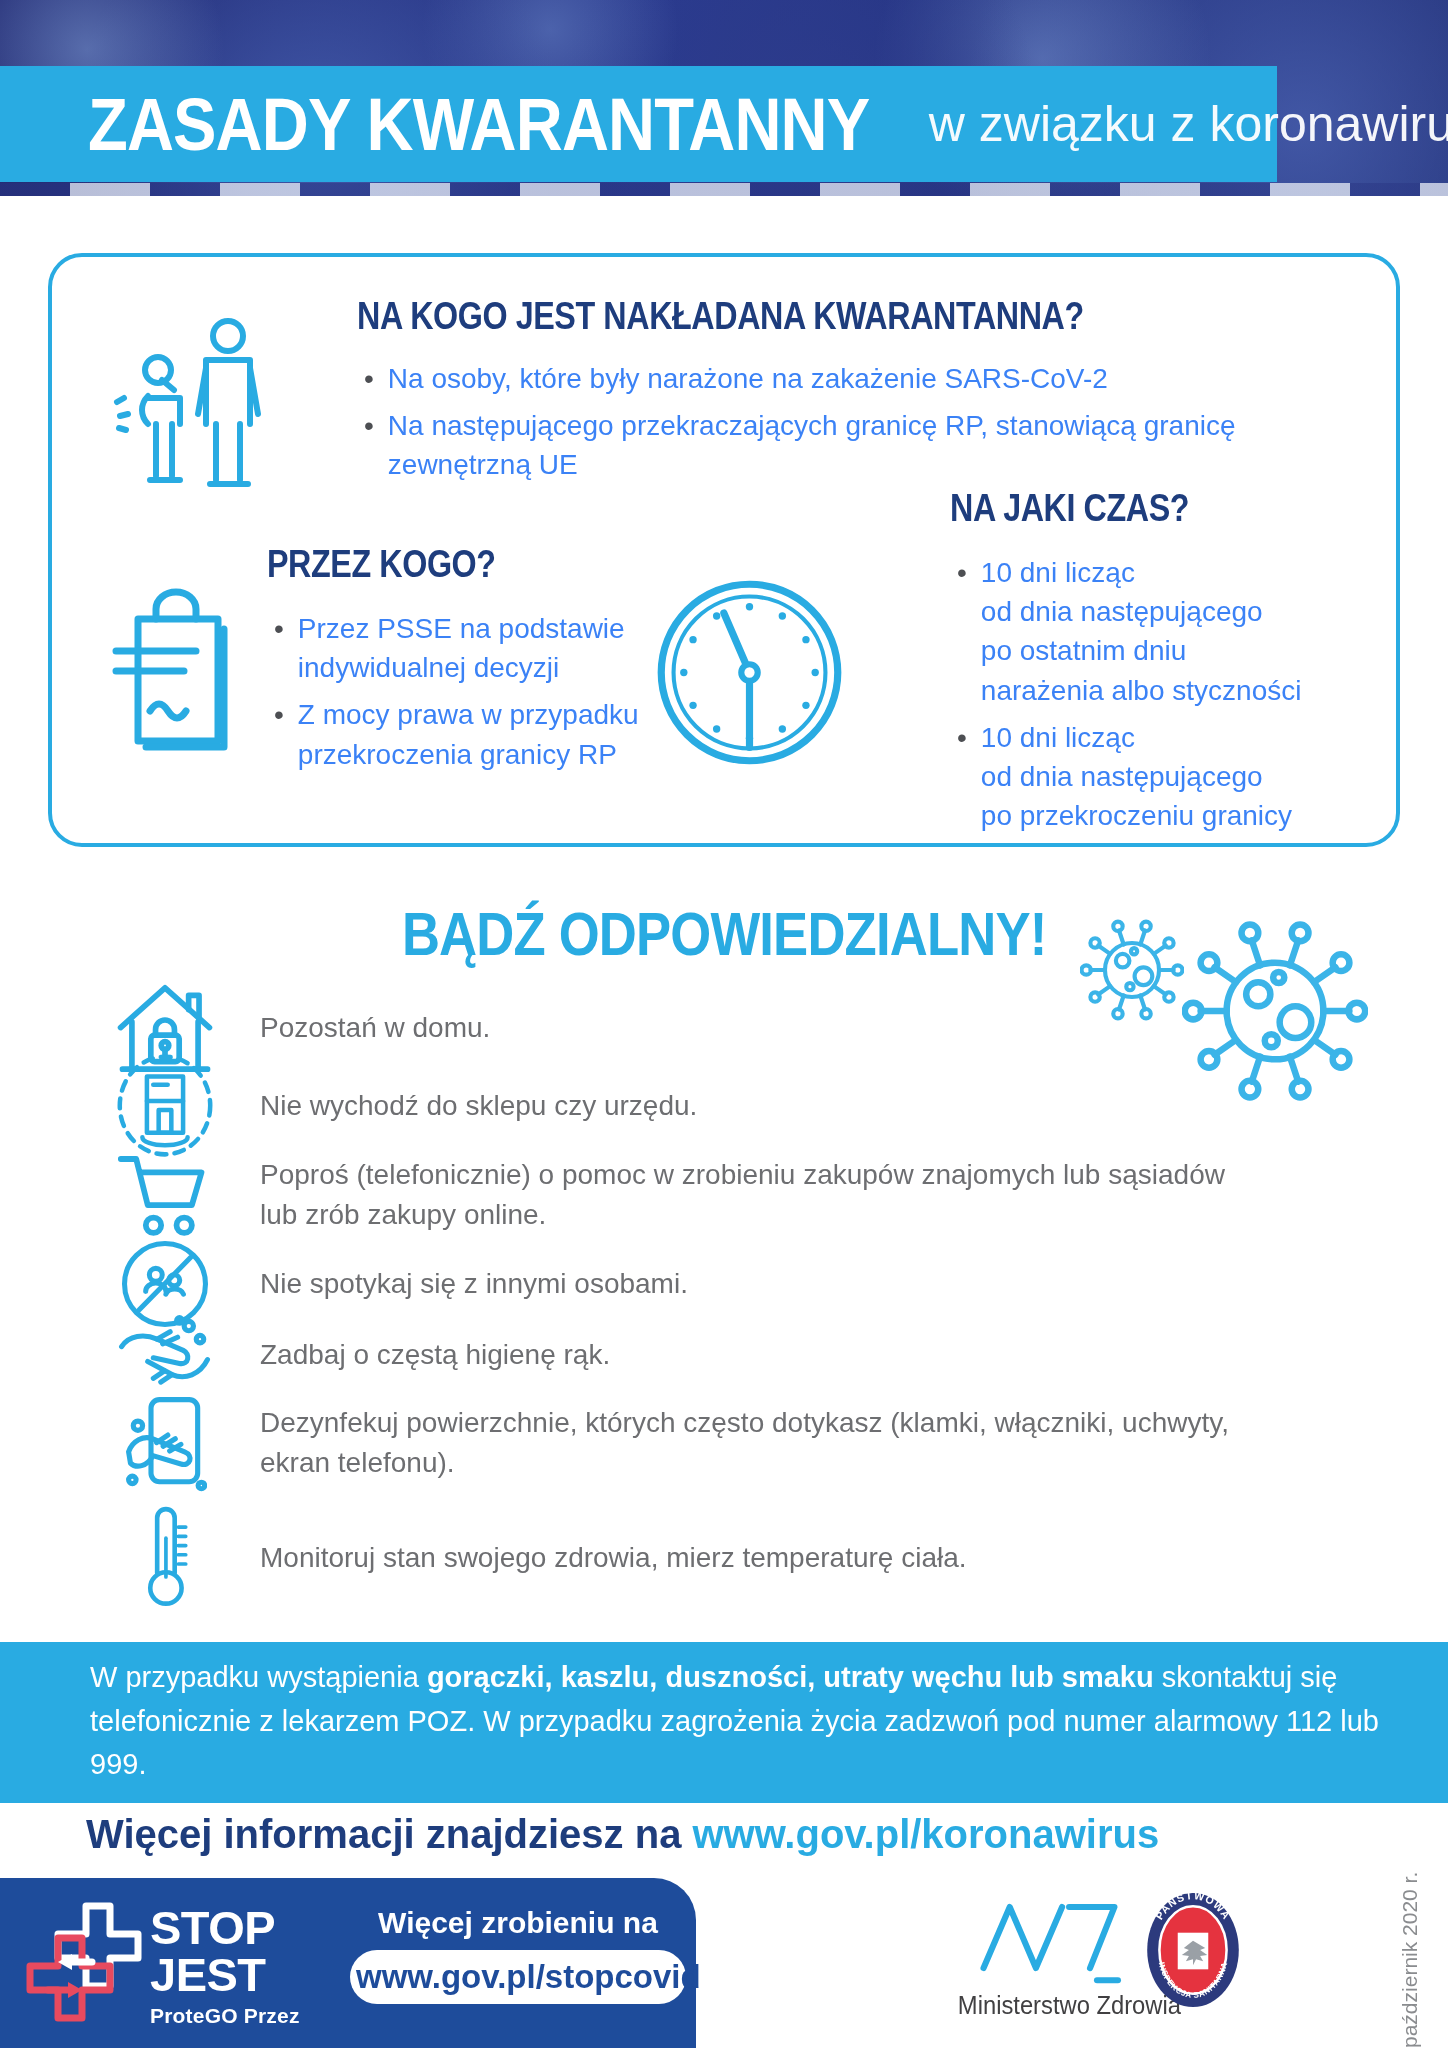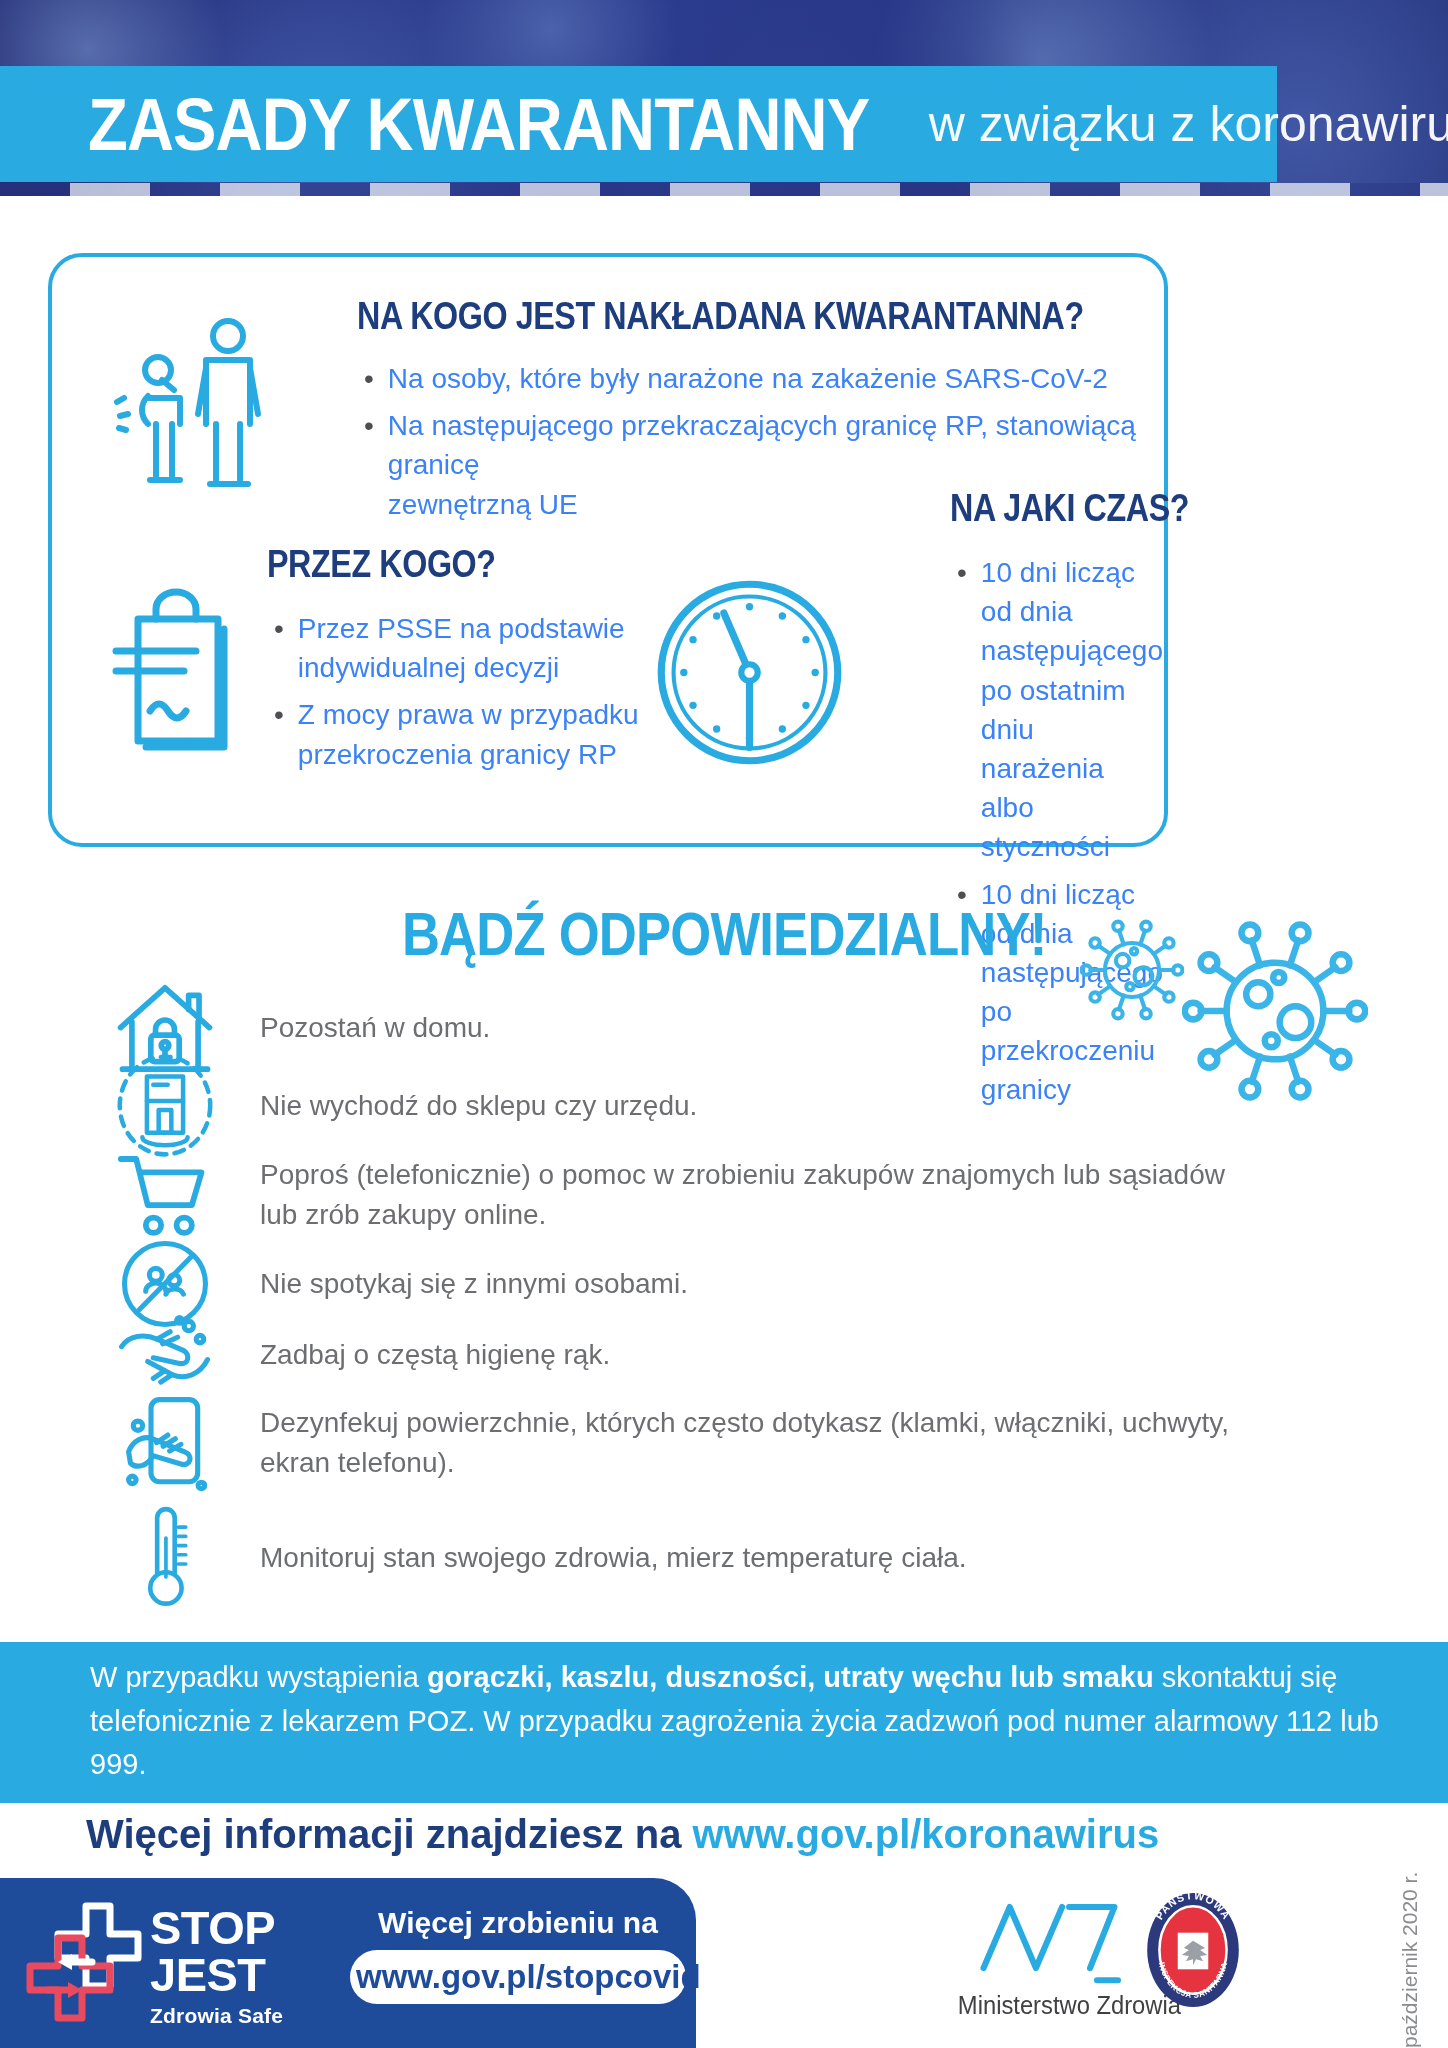--- a/index.html
+++ b/index.html
@@ -19,21 +19,21 @@
   .hero-fade{position:absolute;left:0;bottom:0;width:100%;height:13px;
     background:repeating-linear-gradient(90deg, rgba(40,52,130,.55) 0 70px, rgba(225,230,242,.92) 70px 150px);
     opacity:.85;}
   .banner{position:absolute;left:0;top:66px;width:1277px;height:116px;background:#29ABE2;
     display:flex;align-items:center;gap:41px;padding-left:88px;box-sizing:border-box;}
   .banner-title{font-size:74px;font-weight:800;color:#fff;letter-spacing:-1px;white-space:nowrap;
     display:inline-block;transform:scaleX(.88);transform-origin:left center;margin-right:-88px;}
   .banner-sub{font-size:50px;font-weight:300;color:rgba(255,255,255,.95);white-space:nowrap;}
 
   
-  .info-box{position:absolute;left:48px;top:253px;width:1120px;height:594px;background:#fff;
+  .info-box{position:absolute;left:48px;top:253px;width:1352px;height:594px;background:#fff;
     border:4px solid #29ABE2;border-radius:34px;box-sizing:border-box;}
   .sec-h{position:absolute;font-size:38px;font-weight:800;color:#1E3D7D;white-space:nowrap;}
   .sec-h>span{display:inline-block;transform:scaleX(.85);transform-origin:left center;letter-spacing:-.5px;}
   .bullets{position:absolute;}
   .bullet{display:flex;margin-bottom:8px;}
   .bullet .dot{color:#4D4F53;font-size:28px;line-height:1.4;margin-right:14px;}
   .bullet .bt{white-space:pre-line;color:#3b82f6;font-size:28px;line-height:1.4;}
 
   .icon-abs{position:absolute;}
 
@@ -352,21 +352,21 @@
         <path d="M32,40 h24 v28 h28 v24 h-28 v28 h-24 v-28 H4 v-24 h28 z" stroke="#E84A5F" stroke-width="7"></path>
         <path d="M66,64 H46" stroke="#fff" stroke-width="7" stroke-linecap="round"></path>
         <path d="M46,56 l-14,8 14,8 z" fill="#fff" stroke="none"></path>
         <path d="M22,92 h20" stroke="#E84A5F" stroke-width="7" stroke-linecap="round"></path>
         <path d="M42,84 l14,8 -14,8 z" fill="#E84A5F" stroke="none"></path>
       </g>
     </svg>
     <div class="sc-text">
       <div>STOP</div>
       <div>JEST</div>
-      <div class="sc-sub">Zdrowia Safe</div>
+      <div class="sc-sub">ProteGO Przez</div>
     </div>
     <div class="f-right">
       <div class="f-more">Więcej zrobieniu na</div>
       <div class="f-pill">www.gov.pl/stopcovid</div>
     </div>
   </div>
 
   <div class="mz">
     <svg width="175" height="96" viewBox="0 0 170 110" style="margin:0 auto">
       <g fill="none" stroke="#29ABE2" stroke-width="7" stroke-linecap="round" stroke-linejoin="round">

